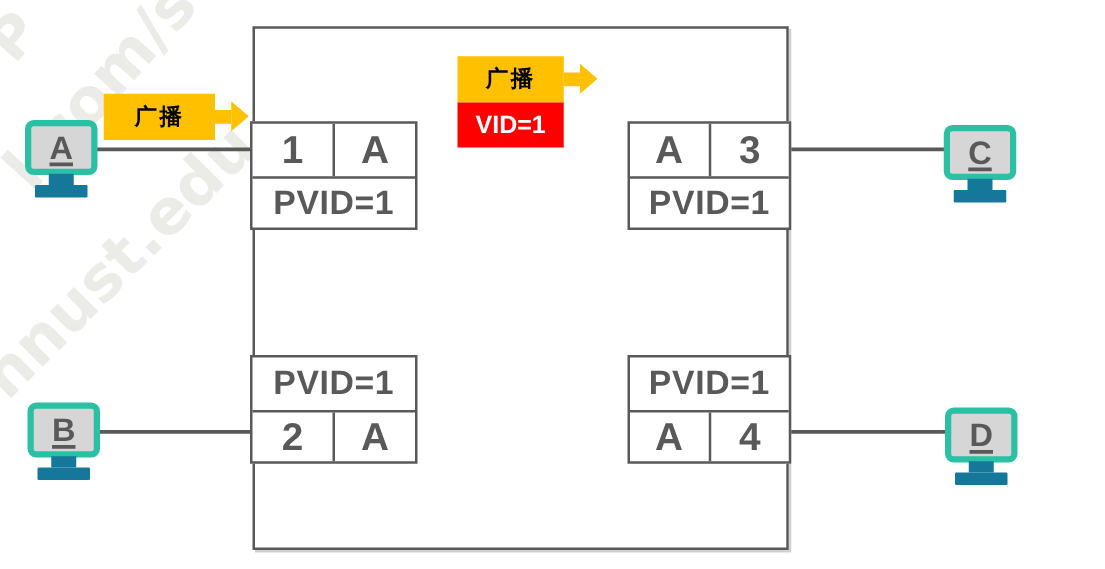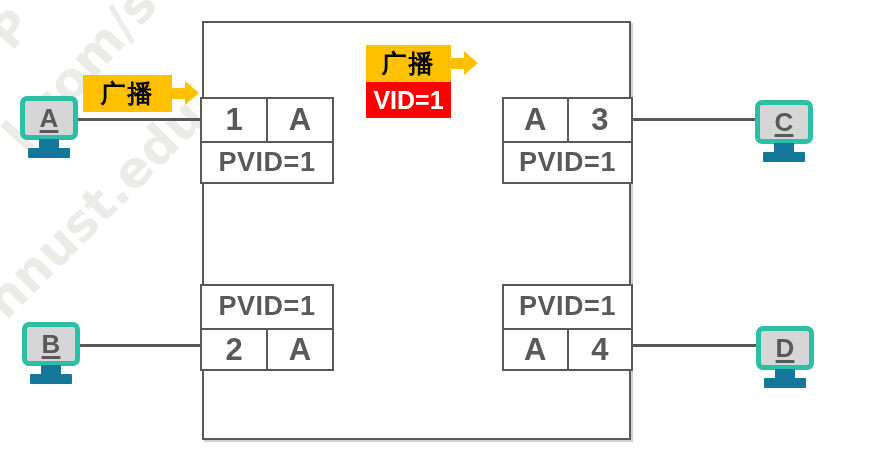--- a/index.html
+++ b/index.html
@@ -61,38 +61,38 @@
   .monitor .host-letter{
     font-size:26px;font-weight:bold;color:#595959;line-height:1;
     text-decoration:underline;text-decoration-thickness:3px;text-underline-offset:3px;
   }
   .stand-neck{width:20px;height:9px;background:#15789b;margin:-1px auto 0;}
   .stand-base{width:42px;height:10px;background:#15789b;margin:0 auto;border-radius:1px;}
   
   .bcast{
     position:absolute;background:#ffc000;color:#000;font-weight:bold;
     display:flex;align-items:center;justify-content:center;z-index:3;
-    font-size:25px;letter-spacing:2px;line-height:1;
+    font-size:18px;letter-spacing:2px;line-height:1;
     font-family:"DejaVu Sans",sans-serif;
   }
   .bcast-left{left:83px; top:75px;width:89px;height:37px;}
   .bcast-top {left:366px;top:45px;width:85px;height:37px;}
   .arrow-shaft{position:absolute;background:#ffc000;height:11px;width:13px;z-index:3;}
   .arrow-head{
     position:absolute;width:0;height:0;z-index:3;
     border-top:12px solid transparent;border-bottom:12px solid transparent;
     border-left:14px solid #ffc000;
   }
   .arrow-left-shaft{left:172px;top:88px;}
   .arrow-left-head {left:185px;top:81px;}
   .arrow-top-shaft {left:451px;top:58px;}
   .arrow-top-head  {left:464px;top:51px;}
   .vid-badge{
     position:absolute;left:366px;top:82px;width:85px;height:36px;
-    background:#ff0000;color:#ffffff;font-weight:bold;font-size:25px;
+    background:#ff0000;color:#ffffff;font-weight:bold;font-size:20px;
     display:flex;align-items:center;justify-content:center;z-index:3;line-height:1;
   }
 </style>
 </head>
 <body>
 
 <div class="canvas">
 
   <div class="wm wm-p">P</div>
   <div class="wm wm-com">l.com/s</div>

